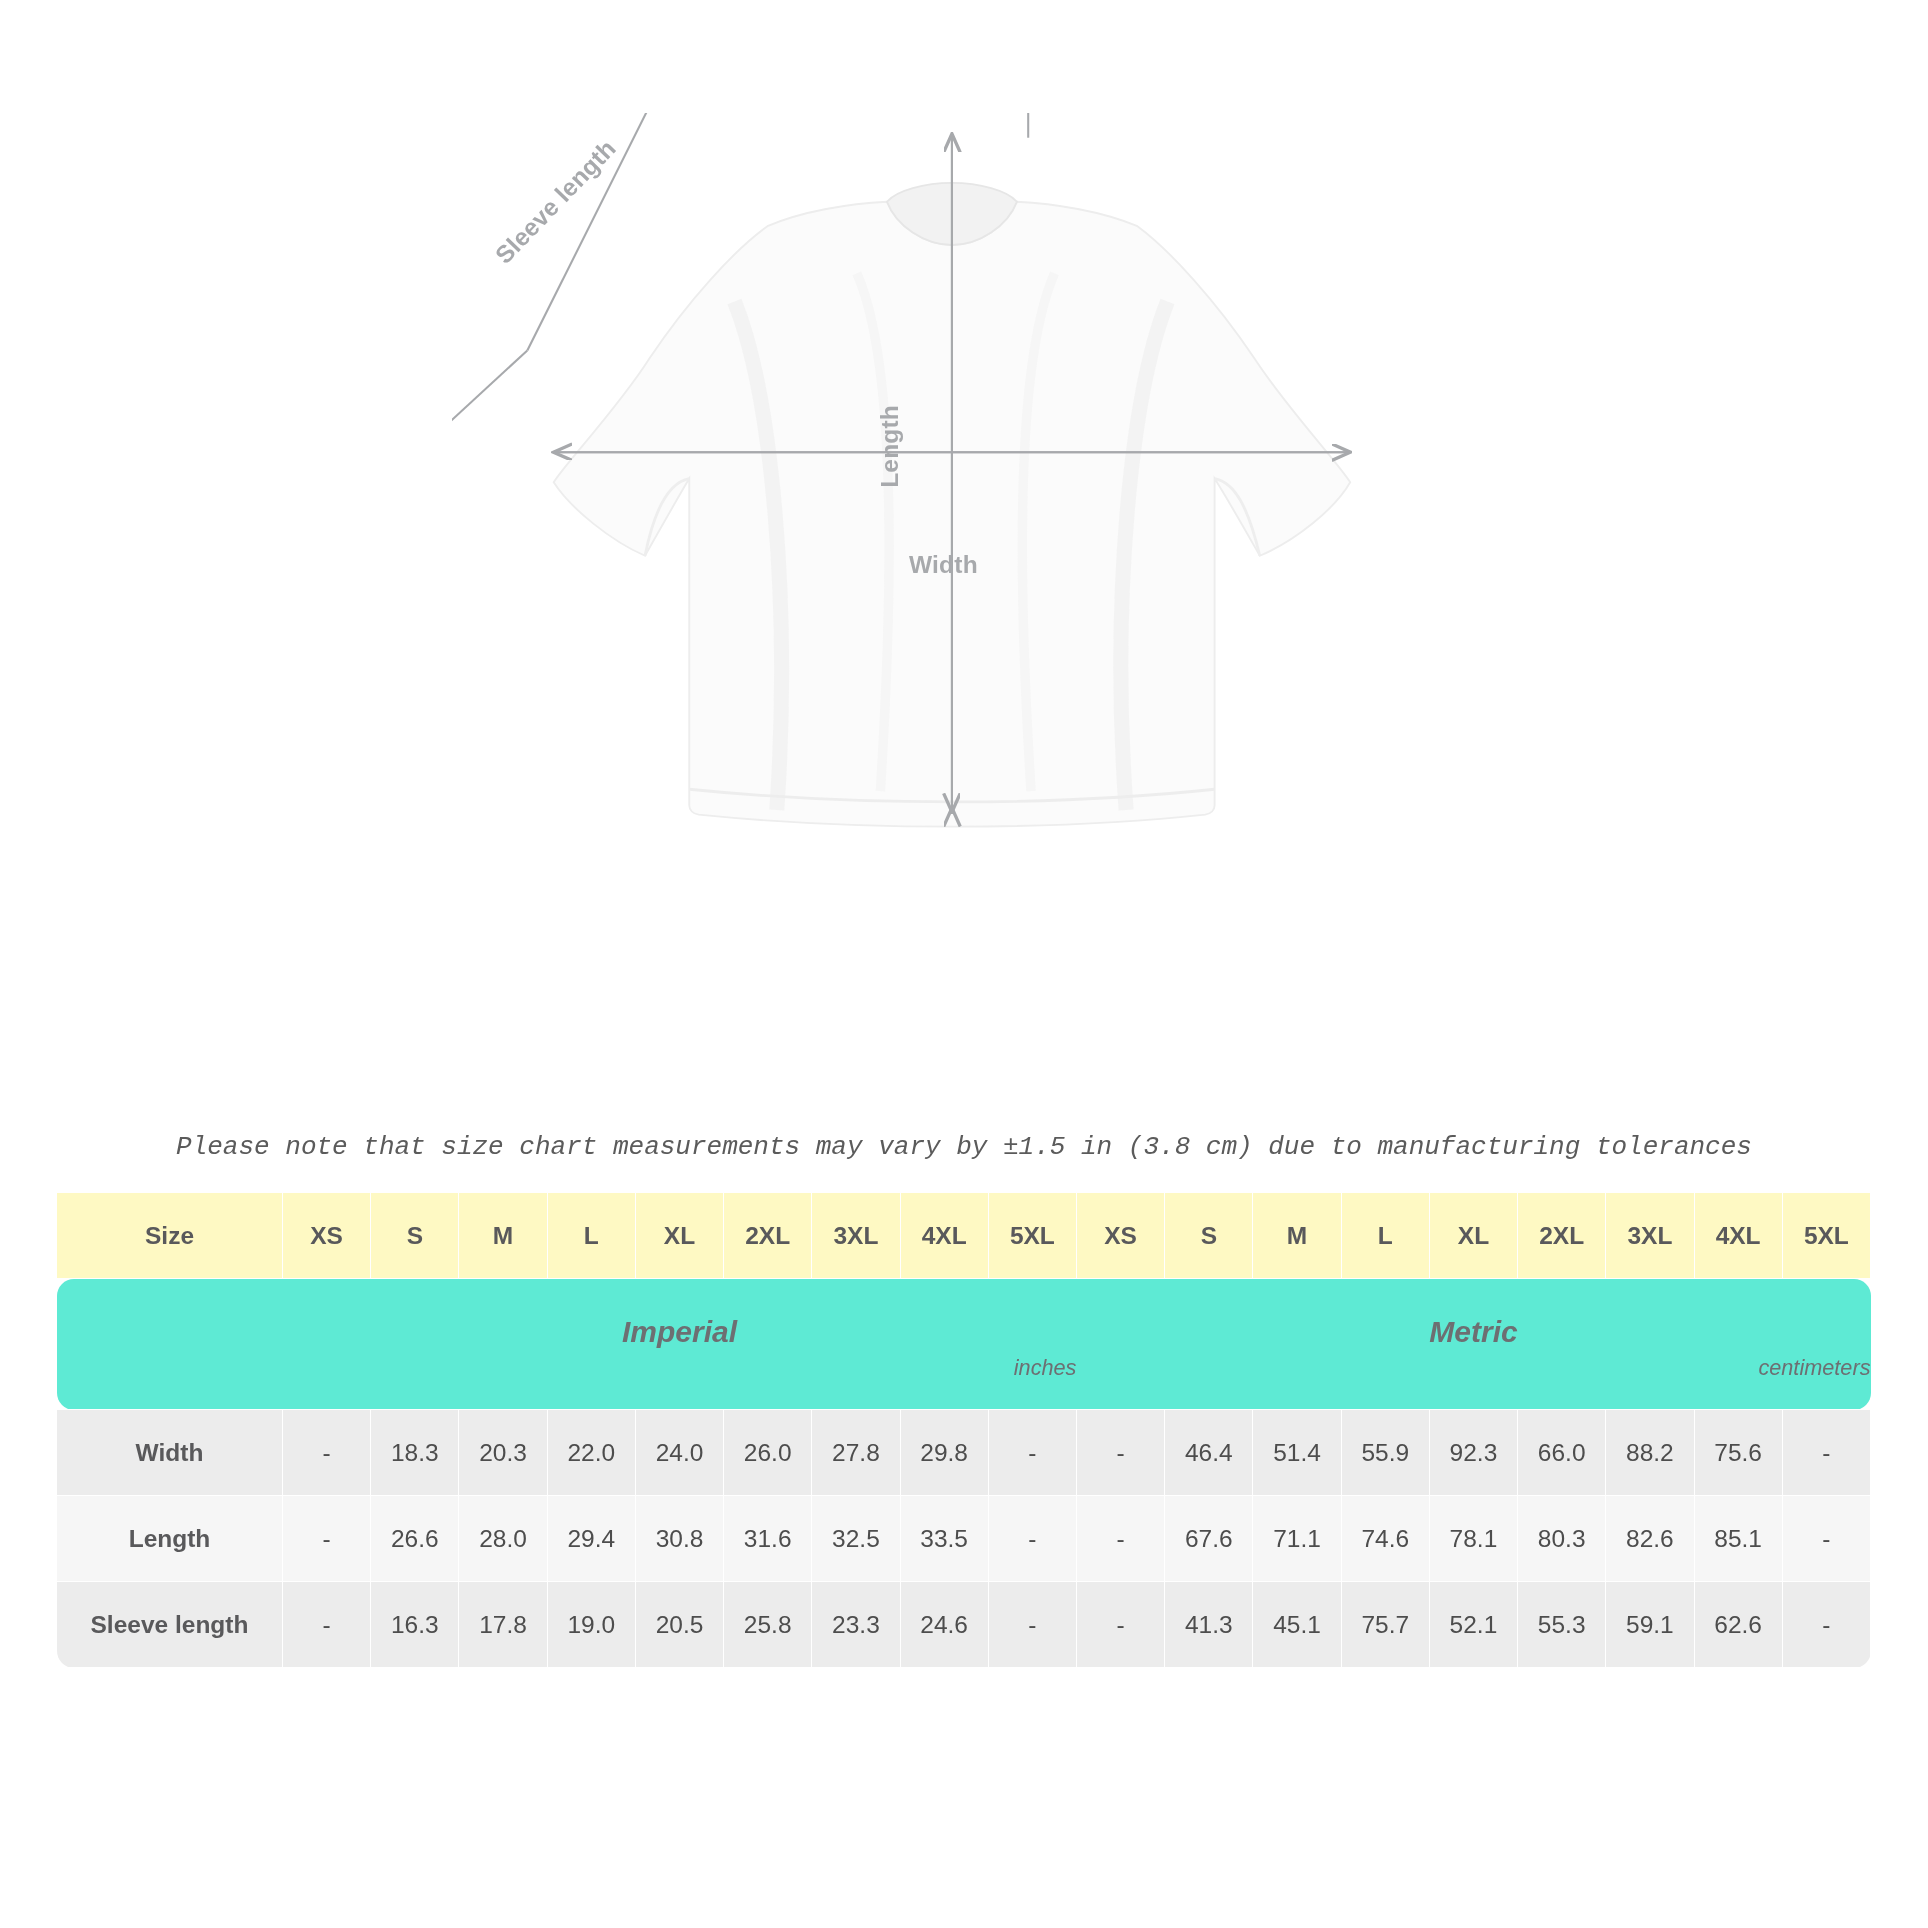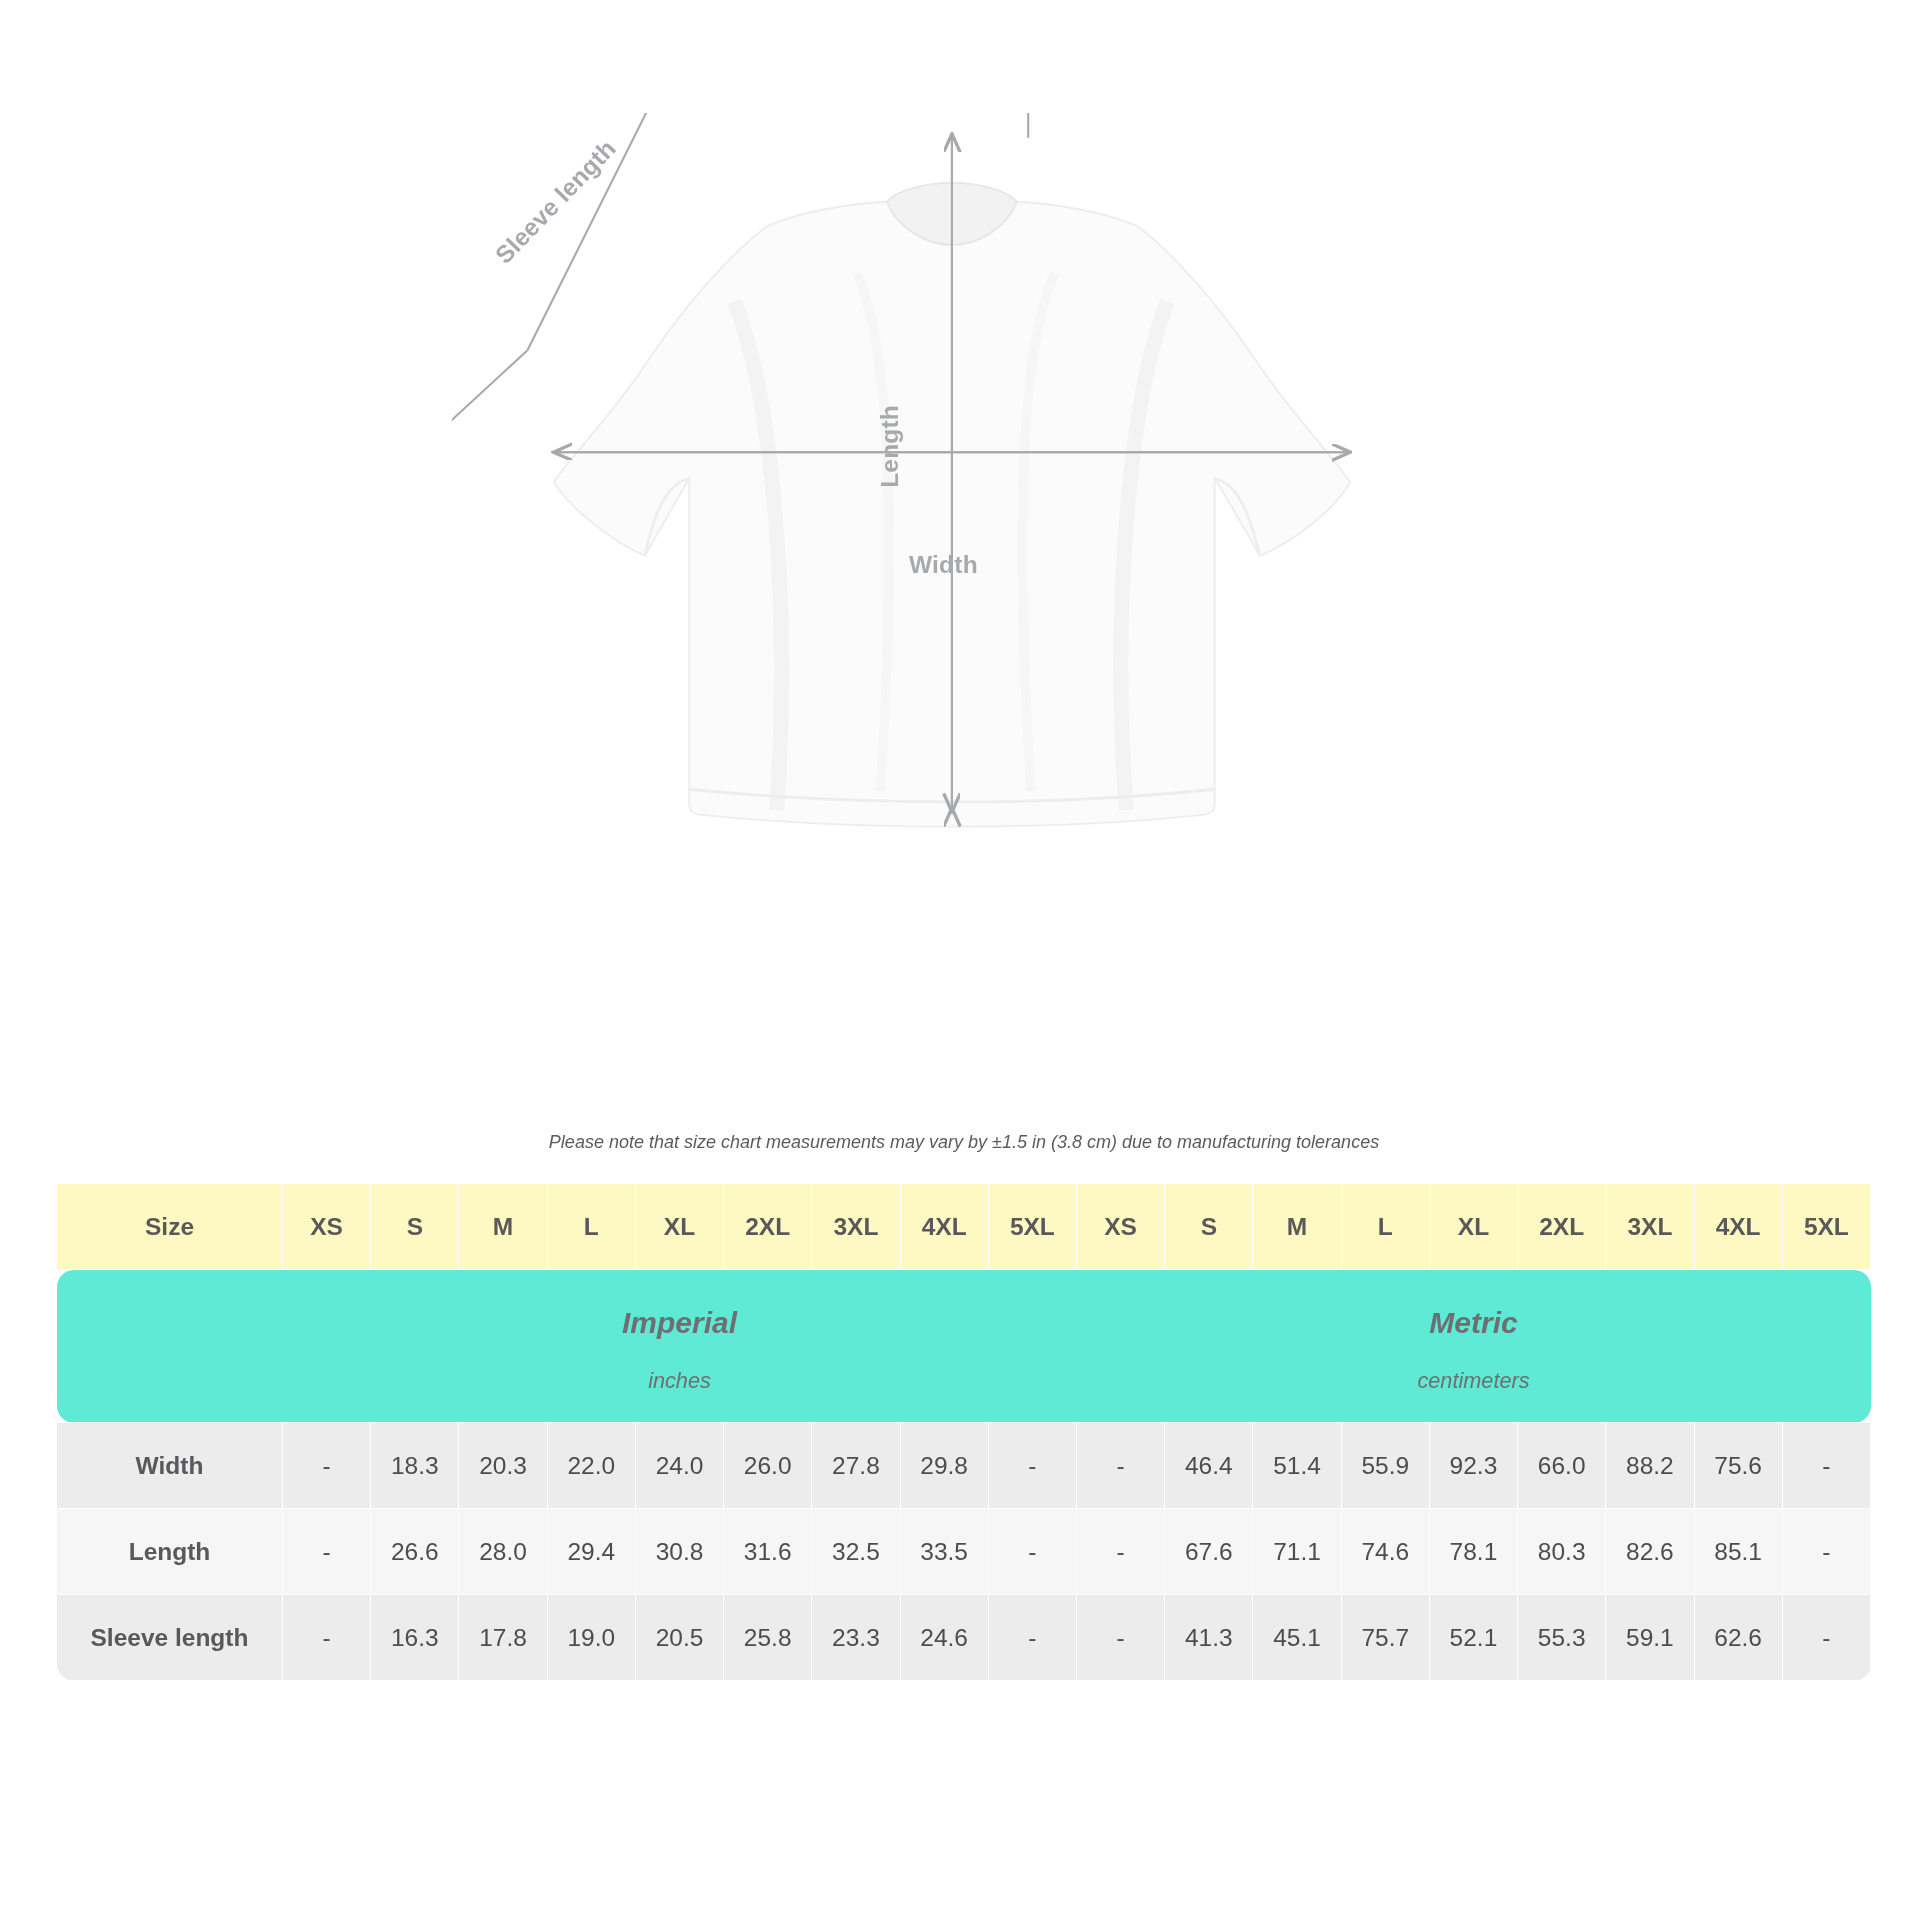--- a/index.html
+++ b/index.html
@@ -61,24 +61,25 @@
     margin-top: 9.4px;
   }
   .chart-title {
     font-size: 40px;
     font-weight: bold;
     color: #3d3d3d;
     margin: 0;
     letter-spacing: -0.2px;
   }
   .chart-note {
-    font-size: 18px;
+    font-size: 26px;
     font-style: italic;
     color: #5b5b5b;
     margin-top: 21px;
+    font-family: Liberation Mono, monospace;
   }
 
   
   .table-wrap {
     margin: 30px 56px 0 56px;
   }
   table.size-table {
     border-collapse: collapse;
     width: 1815px;
     table-layout: fixed;
@@ -95,21 +96,22 @@
   .unit-name {
     font-size: 30px;
     font-weight: bold;
     font-style: italic;
     color: #6d6f72;
   }
   .unit-sub {
     font-size: 21.7px;
     font-style: italic;
     color: #6d6f72;
-    margin-top: 28px;
+    margin-top: 6px;
+    text-align: right;
   }
   .round-tl { border-top-left-radius: 17px; }
   .round-tr { border-top-right-radius: 17px; }
 
   table.size-table th,
   table.size-table td {
     border: 0.9px solid #ffffff;
     font-size: 24.5px;
     text-align: center;
     color: #4d4d4d;

